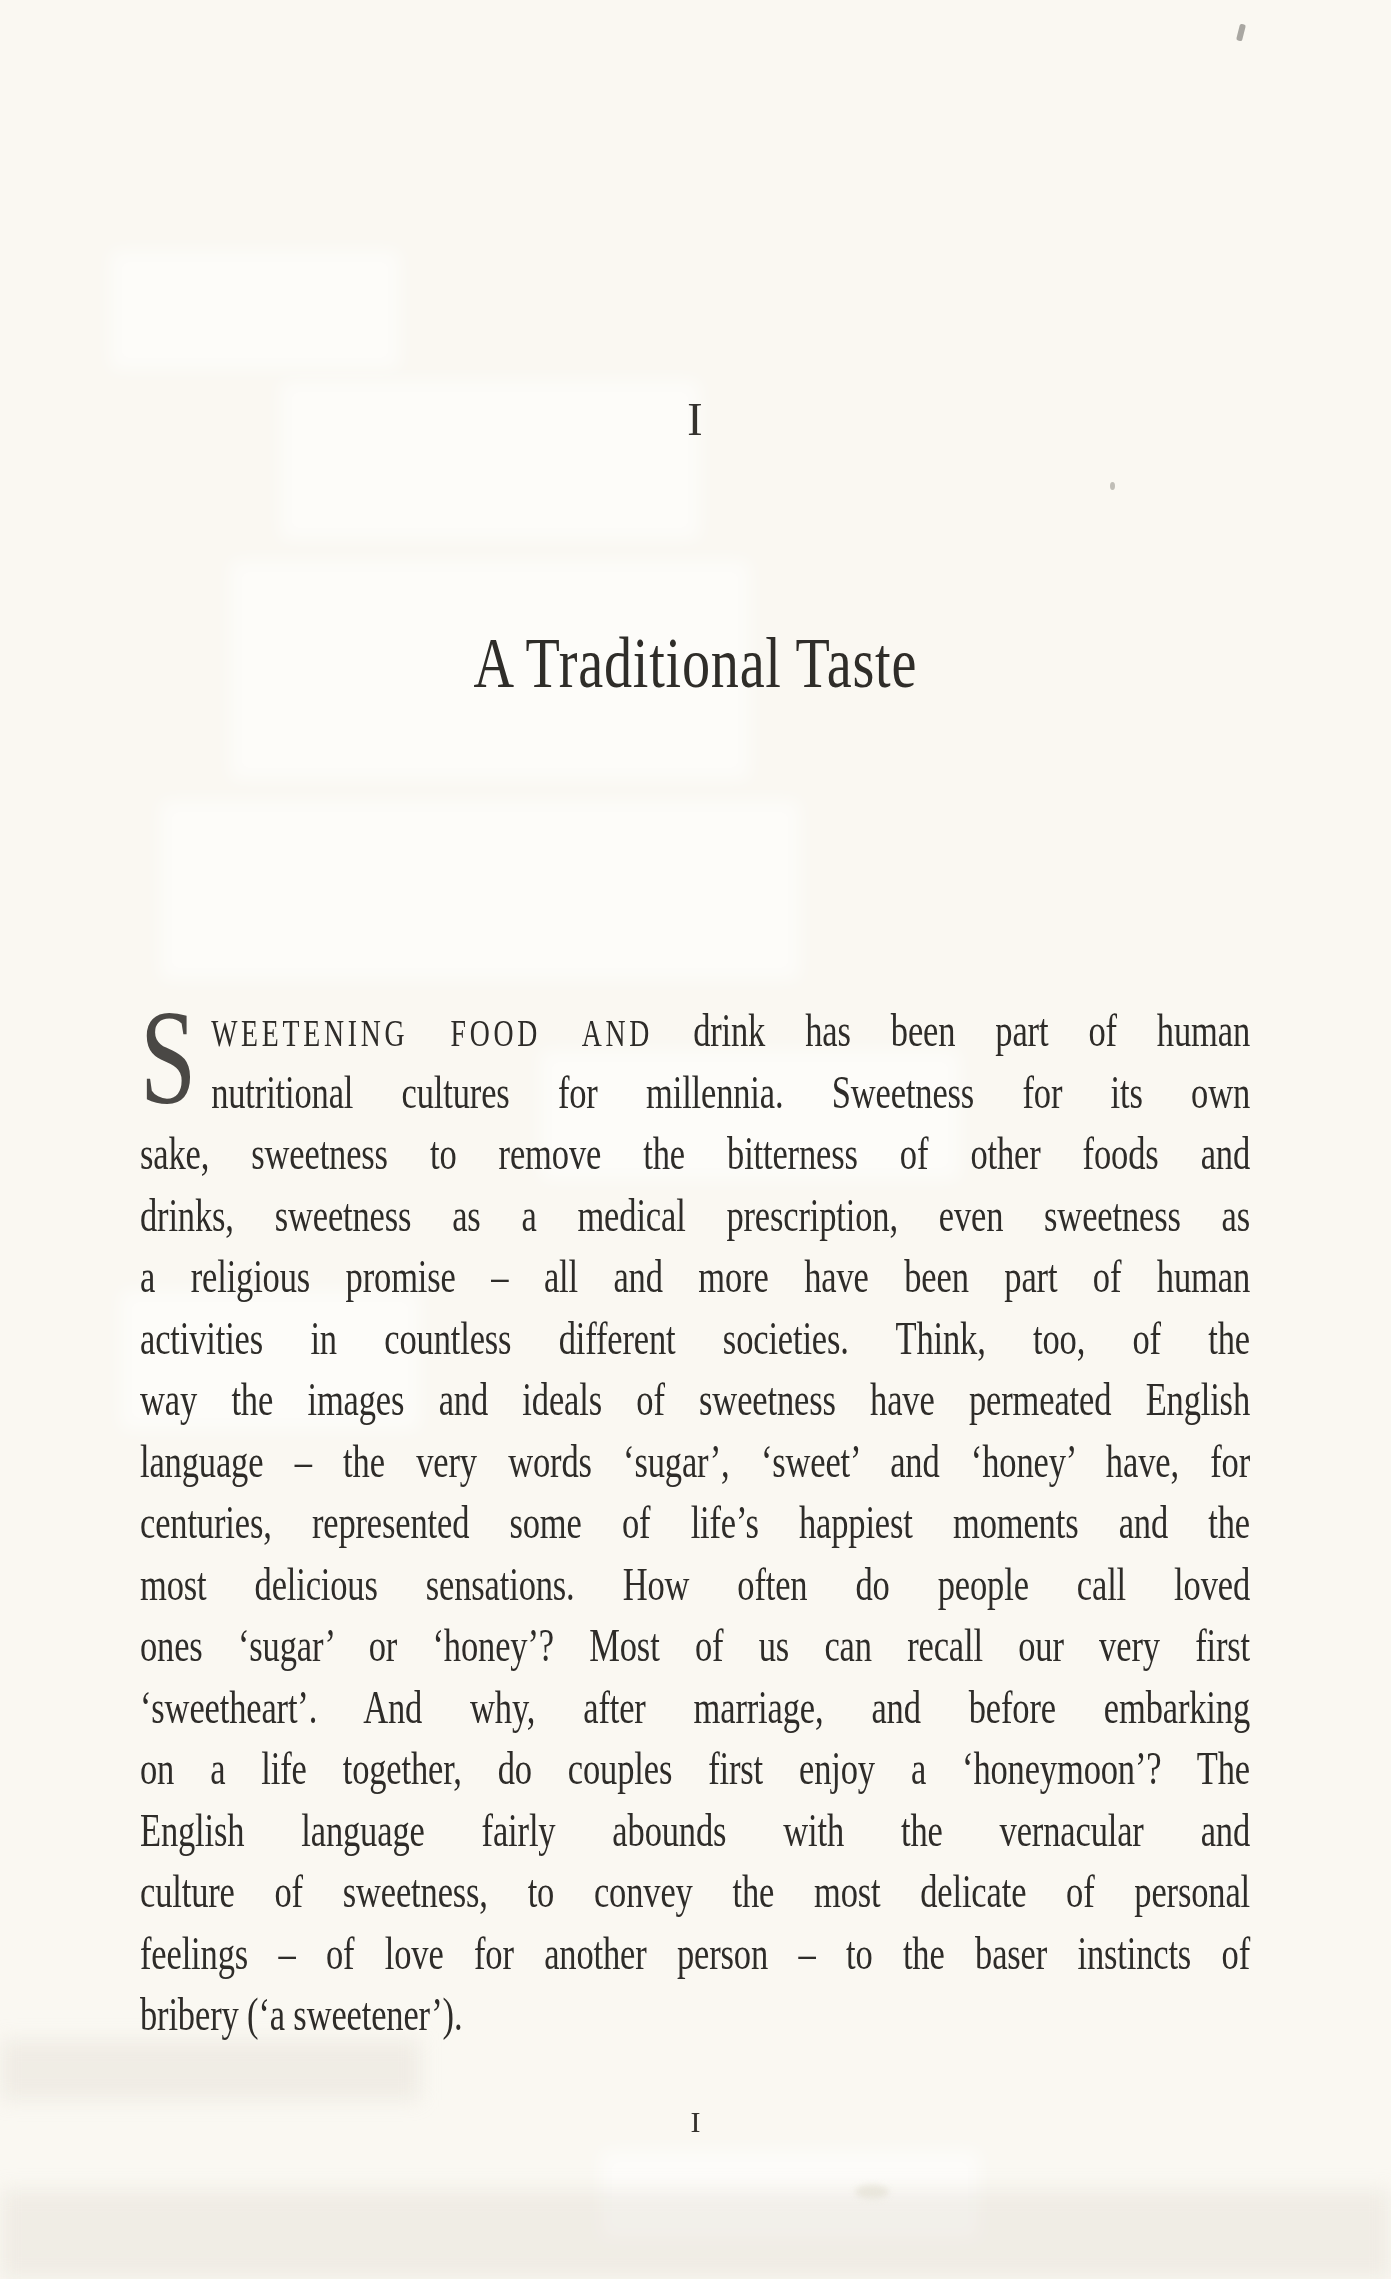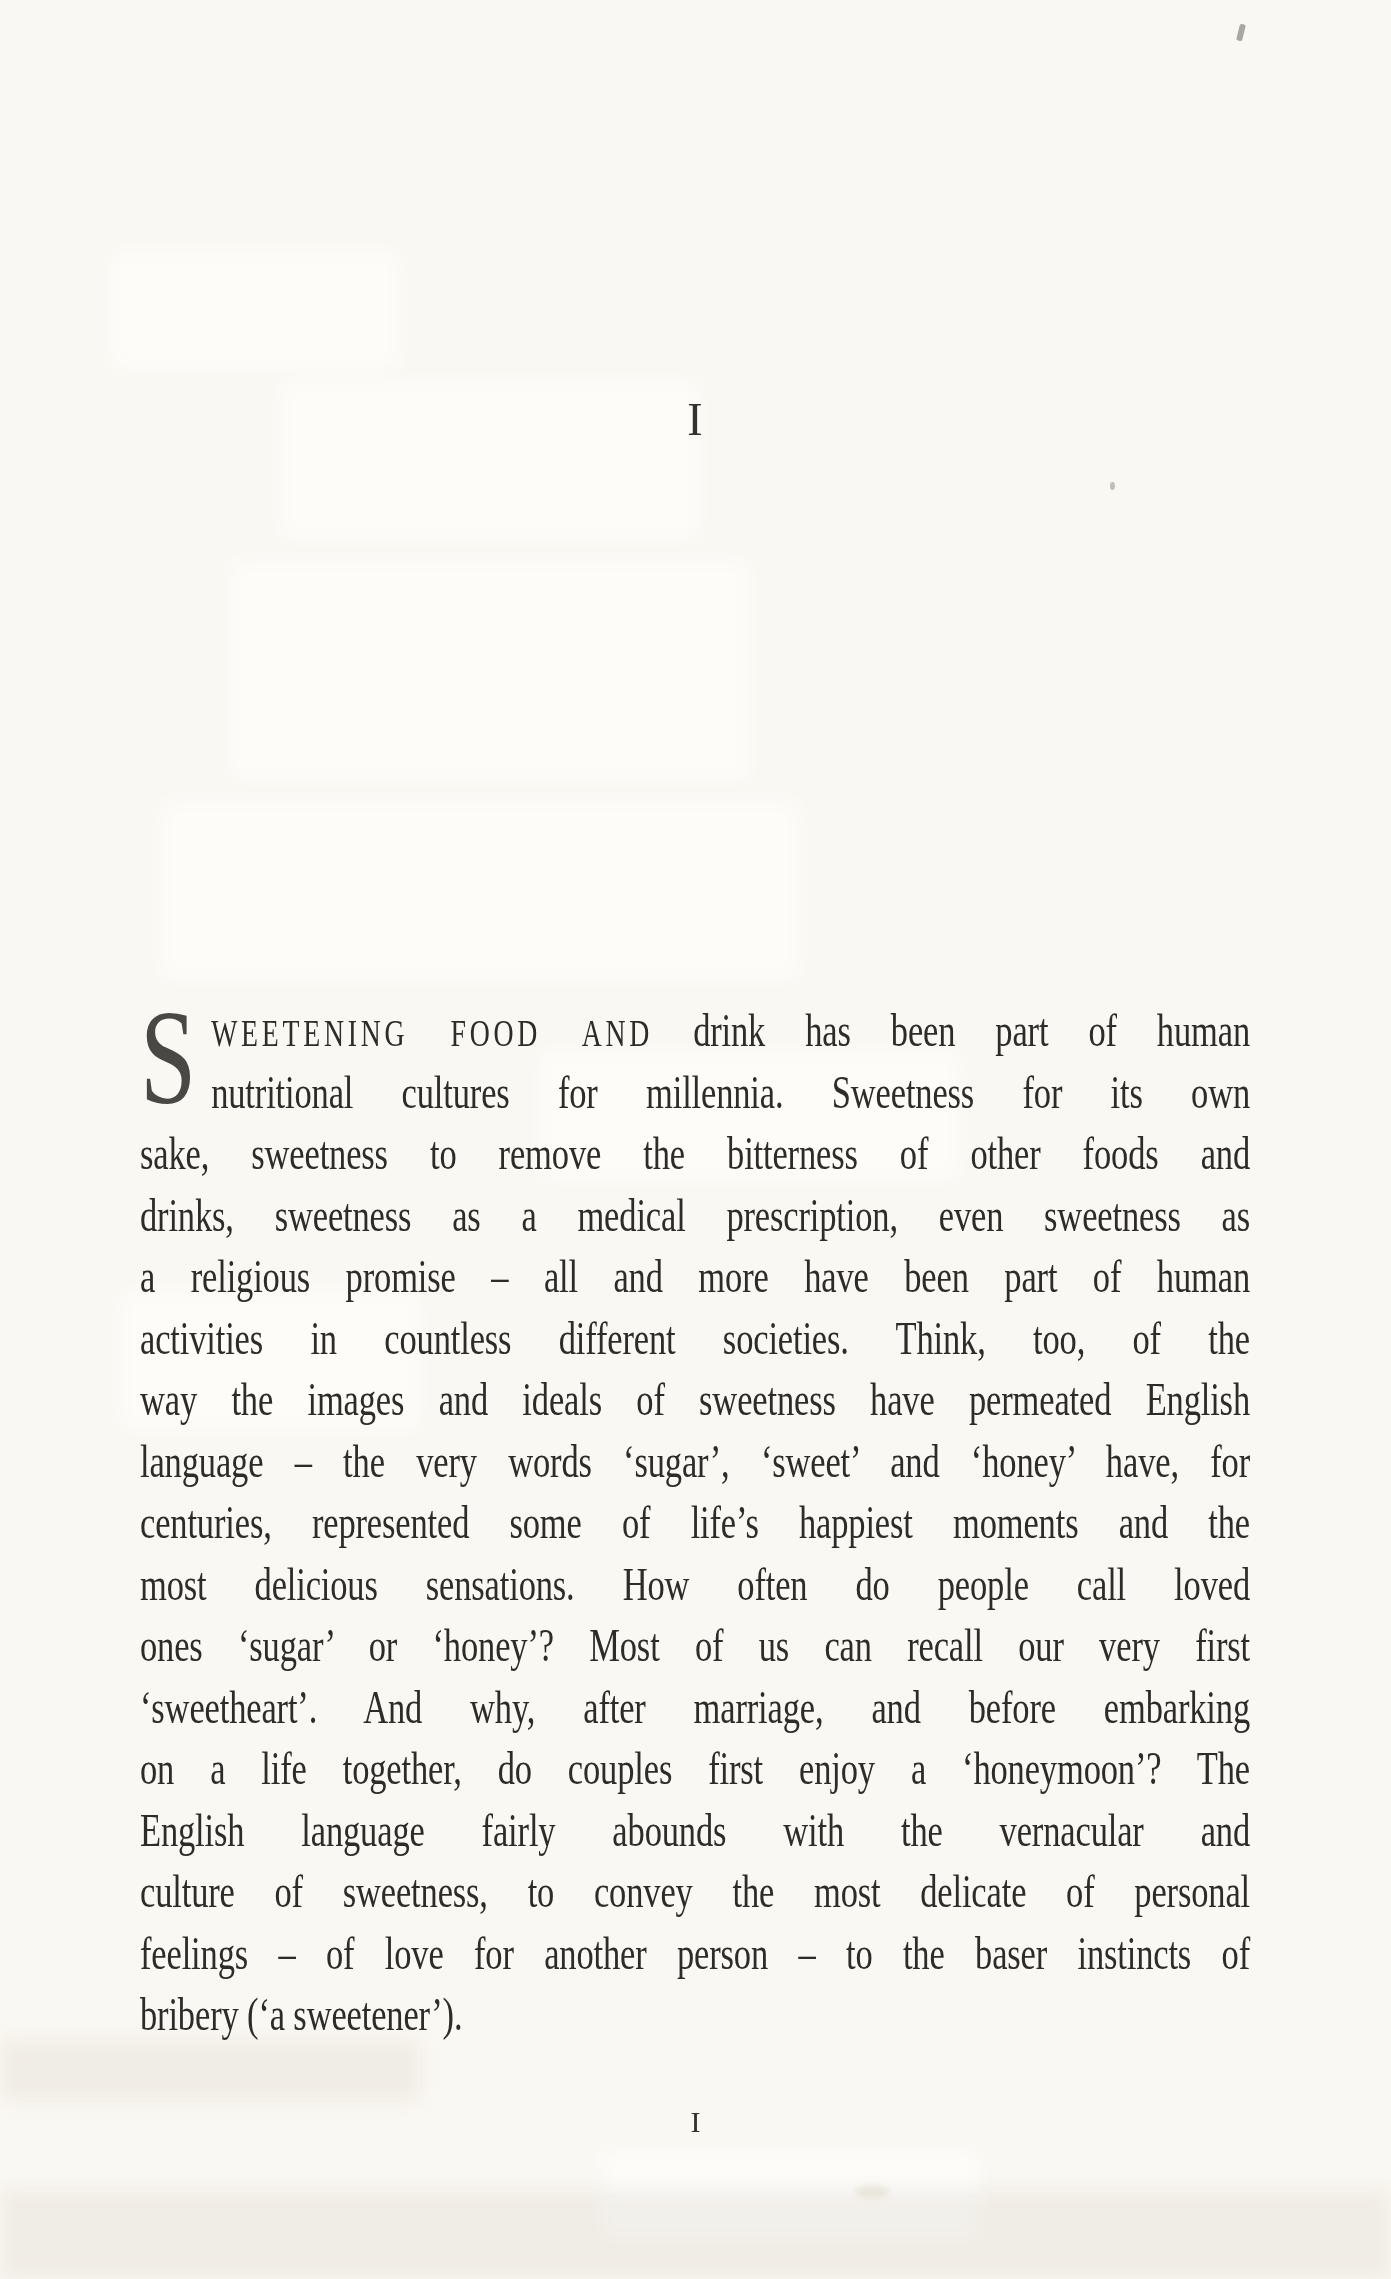--- a/index.html
+++ b/index.html
@@ -113,20 +113,23 @@
   <div class="patch" style="left:600px; top:2150px; width:380px; height:90px;"></div>
   <div class="shade" style="left:0px; top:2190px; width:1391px; height:89px;"></div>
   <div class="shade" style="left:0px; top:2040px; width:420px; height:60px;"></div>
 
   <div class="speck" style="left:1238px; top:24px; width:6px; height:17px; background:#8d8c87; opacity:0.75; transform:rotate(14deg); border-radius:2px;"></div>
   <div class="speck" style="left:1110px; top:482px; width:5px; height:8px; background:#9a978f; opacity:0.6; border-radius:50%;"></div>
   <div class="speck" style="left:855px; top:2185px; width:34px; height:14px; background:#e8e5da; opacity:0.9; filter:blur(3px); border-radius:50%;"></div>
 
   <div class="chapter-number">I</div>
 
+  <div class="title-row">
+    <span class="title-inner">A Traditional Taste</span>
+  </div>
 
   <div class="paragraph">
     <div class="dropcap">S</div>
     <div class="line">
       <span class="smallcaps">WEETENING FOOD AND</span>
       <span>drink has been part of human</span>
     </div>
     <div class="line">nutritional cultures for millennia. Sweetness for its own</div>
     <div class="line">sake, sweetness to remove the bitterness of other foods and</div>
     <div class="line">drinks, sweetness as a medical prescription, even sweetness as</div>

